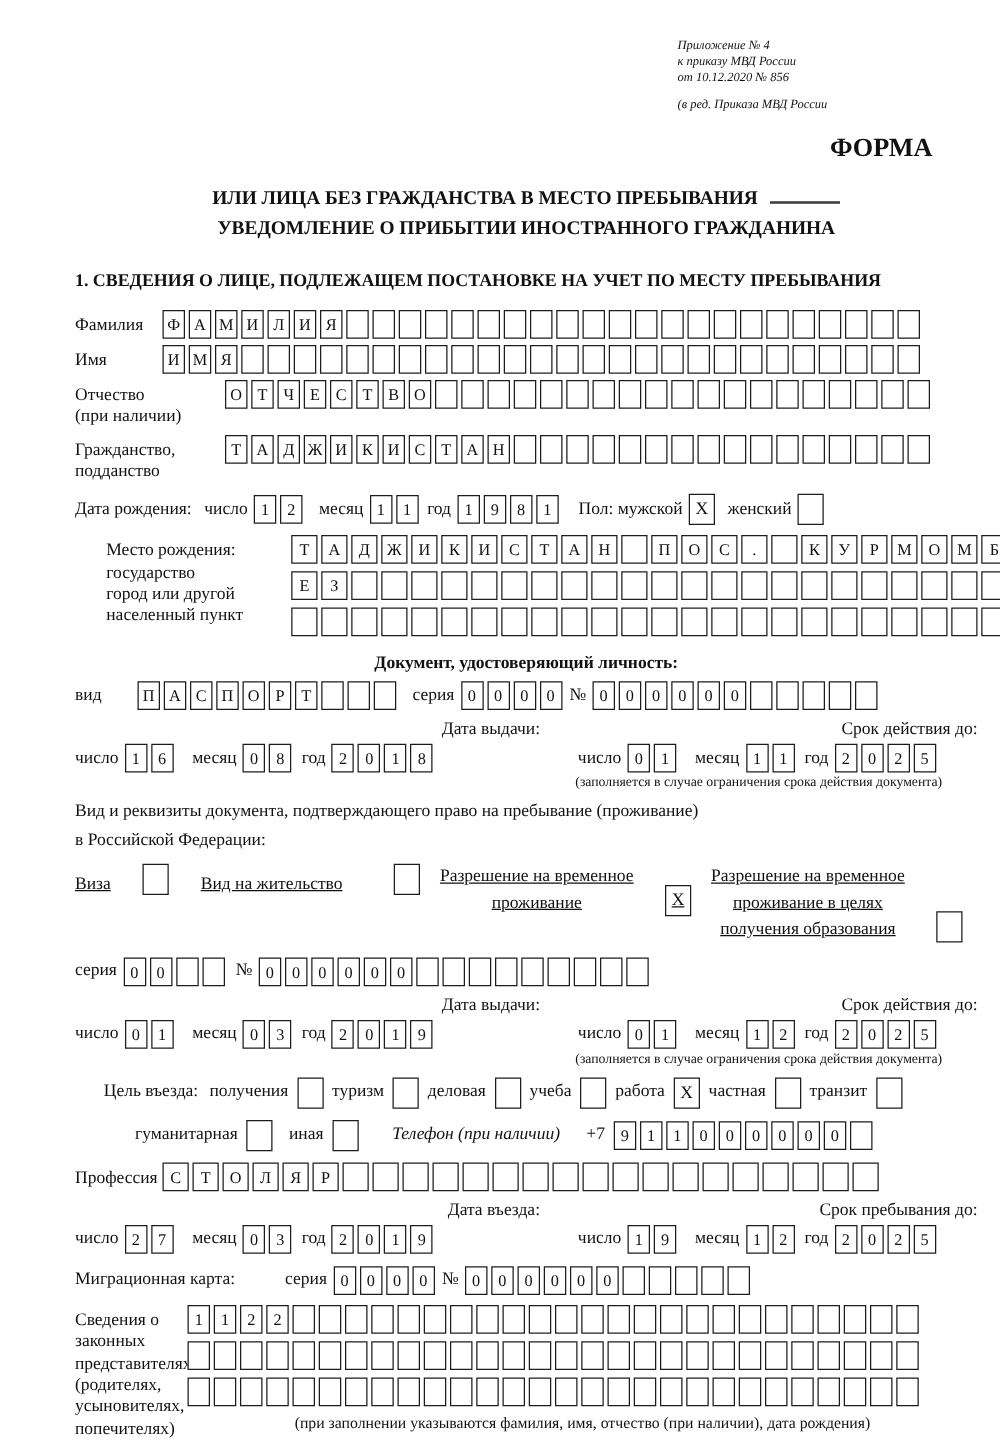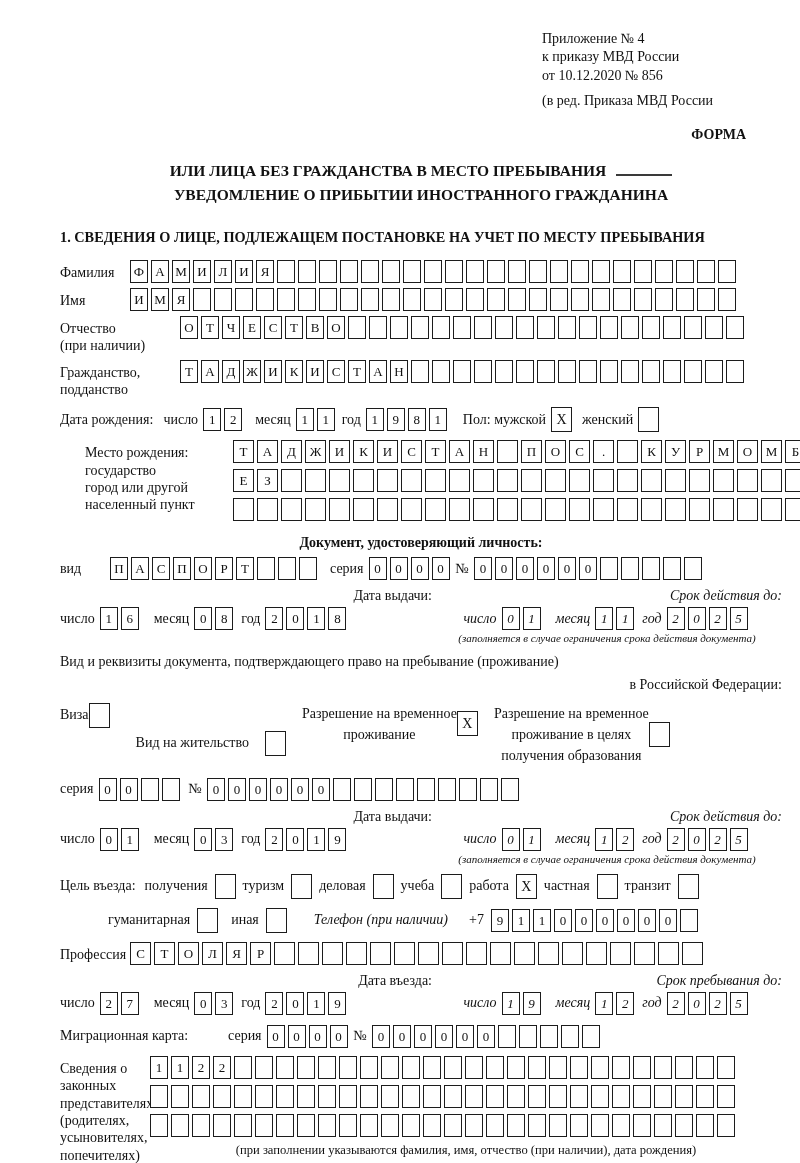--- a/index.html
+++ b/index.html
@@ -1,53 +1,53 @@
 <!DOCTYPE html>
 <html><head>
 <meta charset="utf-8">
 <style>
   html,body{margin:0;padding:0;background:#fff;color:#111;}
   body{font-family:"Liberation Serif","DejaVu Serif",serif;}
   .page{position:relative;width:800px;height:1163px;box-sizing:border-box;
         padding:30px 18px 0 60px;overflow:hidden;background:#fff;}
-  .annex{margin-left:auto;width:240px;font-size:14px;line-height:1.32;}
+  .annex{margin-left:auto;width:240px;font-size:10px;line-height:1.32;font-style:italic;}
   .annex .amend{margin-top:7px;}
-  .forma{text-align:right;font-weight:bold;font-size:14px;margin:16px 36px 0 0;}
+  .forma{text-align:right;font-weight:bold;font-size:21px;margin:16px 36px 0 0;}
   .title{text-align:center;font-weight:bold;font-size:15.5px;margin-top:16px;line-height:1.55;}
   .blank{display:inline-block;width:56px;height:13px;border-bottom:2px solid #3a3a3a;margin-left:10px;}
   .sec{font-weight:bold;font-size:14.3px;margin-top:22px;}
   .row{display:flex;align-items:flex-start;margin-top:5px;}
   .lbl{font-size:14px;line-height:1.24;white-space:pre-line;flex-shrink:0;padding-top:4px;}
   .lw70{width:70px}.lw120{width:120px}.lw148{width:148px}.lw50{width:50px}.lw90{width:90px}
   .grid{display:flex;flex-wrap:nowrap;}
   .cell{box-sizing:content-box;width:16px;height:21px;border:1.5px solid #1c1c1c;margin-right:3px;
         text-align:center;font-size:13px;line-height:21px;flex-shrink:0;background:#fff;}
   .w .cell{width:19px;}
   .cb{display:inline-block;box-sizing:content-box;width:19px;height:23px;border:1.5px solid #1c1c1c;
       text-align:center;font-size:14px;line-height:23px;vertical-align:middle;background:#fff;flex-shrink:0;}
   .inline{display:flex;align-items:center;font-size:14px;}
   .inline .t{margin:0 5px 0 10px;}
   .inline .t.first{margin-left:0;}
   .stackrows .grid{margin-bottom:6px;}
   .docheading{text-align:center;font-weight:bold;font-size:14px;margin-top:8px;}
   .dgrp{display:flex;margin-top:8px;align-items:flex-start;}
   .dcol.l{width:372px;flex-shrink:0;}
-  .dcol.r{flex:1;font-style:italic;}
+  .dcol.r{flex:1;}
   .dtitle{text-align:right;font-size:14px;}
   .dflds{display:flex;align-items:center;font-size:14px;margin-top:3px;}
   .dflds .t{margin:0 5px 0 12px;}
   .dflds .t.first{margin-left:0;}
   .note{font-size:11px;text-align:center;margin-top:2px;}
   .resline{font-size:14px;margin-top:8px;line-height:1.45;}
   .cbrow{display:flex;margin-top:8px;align-items:flex-start;column-gap:16px;font-size:14px;}
-  .cbitem{display:flex;align-items:center;column-gap:0;}
+  .cbitem{display:flex;align-items:flex-end;column-gap:25px;text-decoration:underline;}
   .cbitem .ctr{text-align:center;white-space:pre-line;line-height:1.5;}
   .cbitem .cb{margin-top:0px;}
   .purline{display:flex;align-items:center;margin-top:9px;font-size:14px;column-gap:7px;flex-wrap:nowrap;}
-  .purline .plbl{margin-right:2px;}
+  .purline .plbl{margin-right:2px;margin-left:23px;}
   .indent105{margin-left:48px;}
   .repnote{font-size:12.6px;text-align:center;margin-top:6px;}
 </style>
 </head>
 <body>
 
 <div class="page">
 
   <div class="annex">
     <div>Приложение № 4</div>
@@ -400,28 +400,28 @@
             <span class="cell">0</span>
             <span class="cell">2</span>
             <span class="cell">5</span>
           </span>
       </div>
       <div class="note">(заполняется в случае ограничения срока действия документа)</div>
     </div>
   </div>
 
   <div class="resline">Вид и реквизиты документа, подтверждающего право на пребывание (проживание)</div>
-  <div class="resline" style="margin-top:2px;text-align:right;">в Российской Федерации:</div>
+  <div class="resline" style="margin-top:2px;">в Российской Федерации:</div>
 
   <div class="cbrow">
     <span class="cbitem">
       <span>Виза</span>
       <span class="cb"></span>
     </span>
-    <span class="cbitem" style="margin-left:10px;margin-top:28px;">
+    <span class="cbitem" style="margin-left:10px;">
       <span>Вид на жительство</span>
       <span class="cb" style="margin-left:16px;"></span>
     </span>
     <span class="cbitem">
       <span class="ctr">Разрешение на временное
 проживание</span>
       <span class="cb">X</span>
     </span>
     <span class="cbitem">
       <span class="ctr">Разрешение на временное

